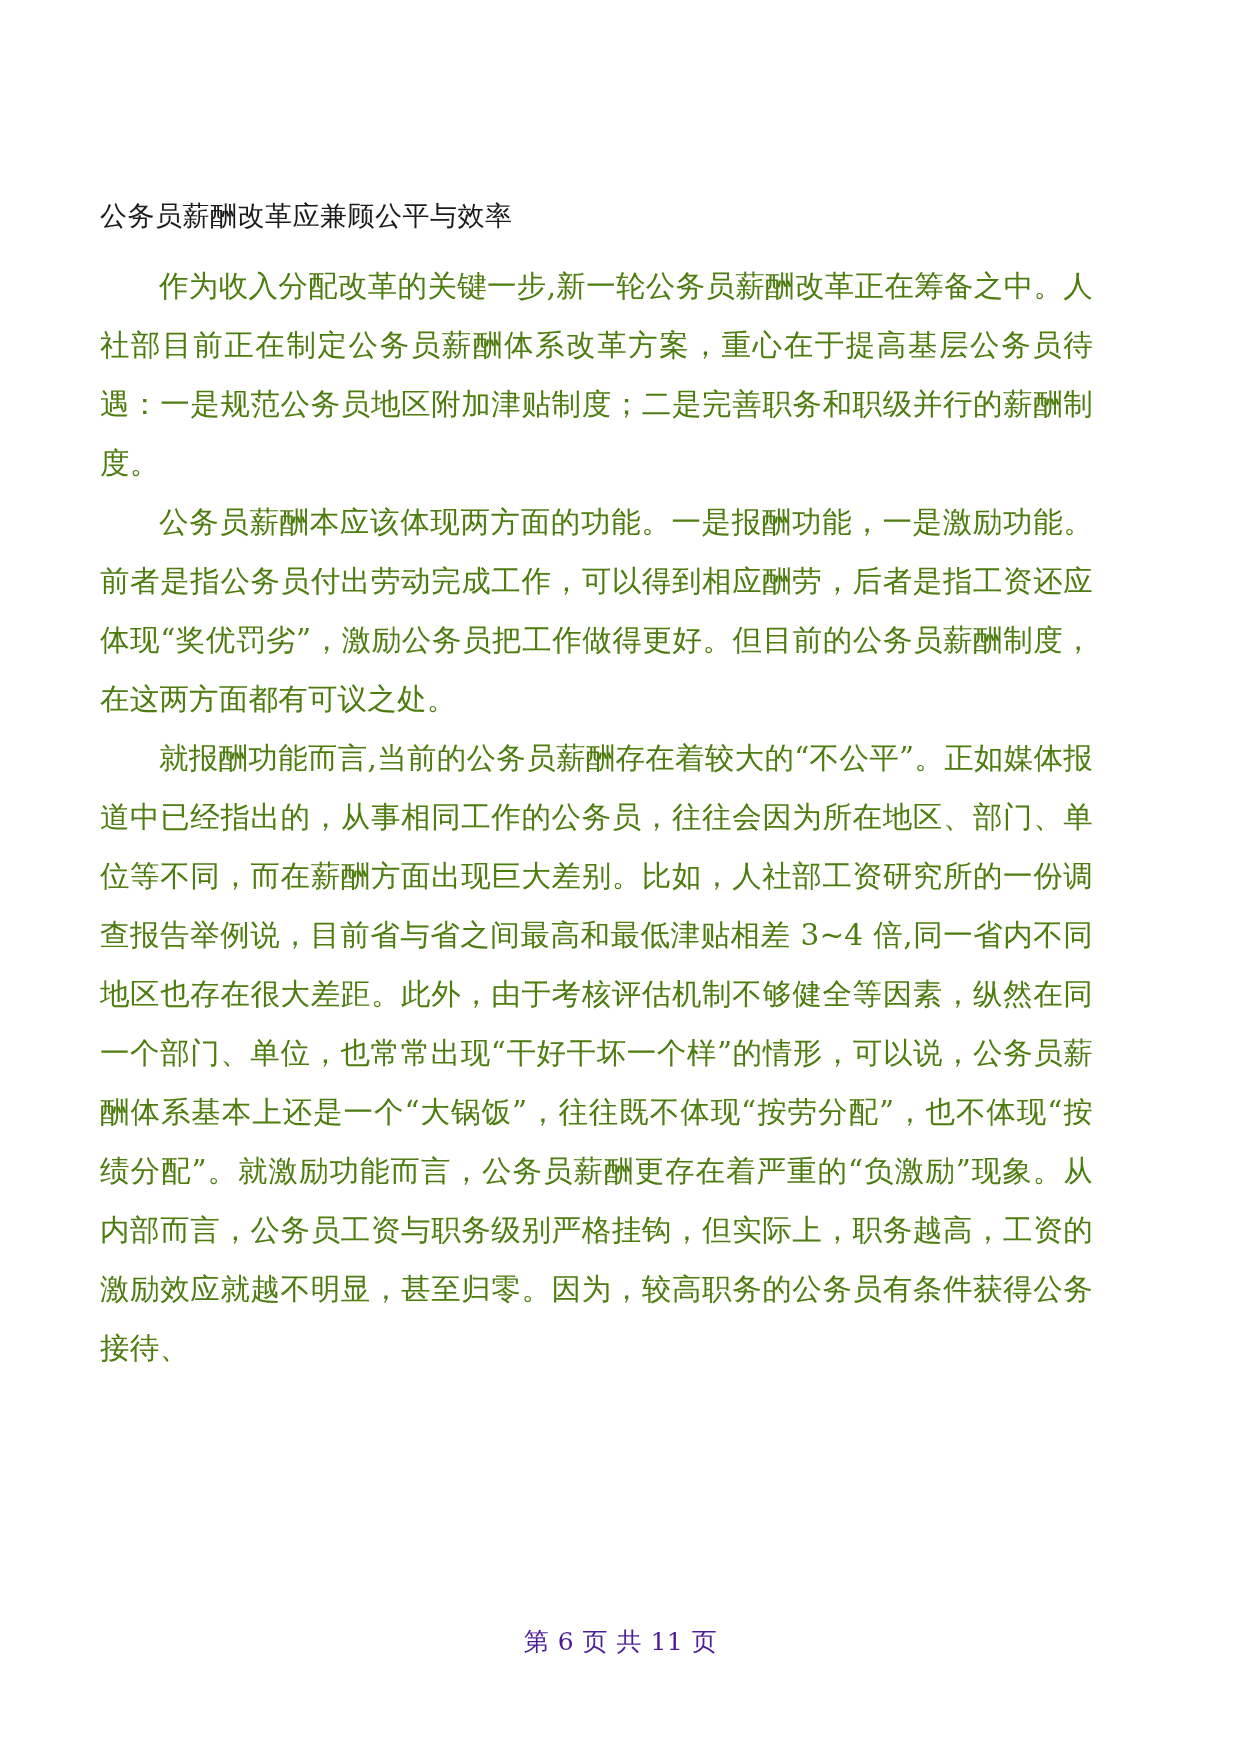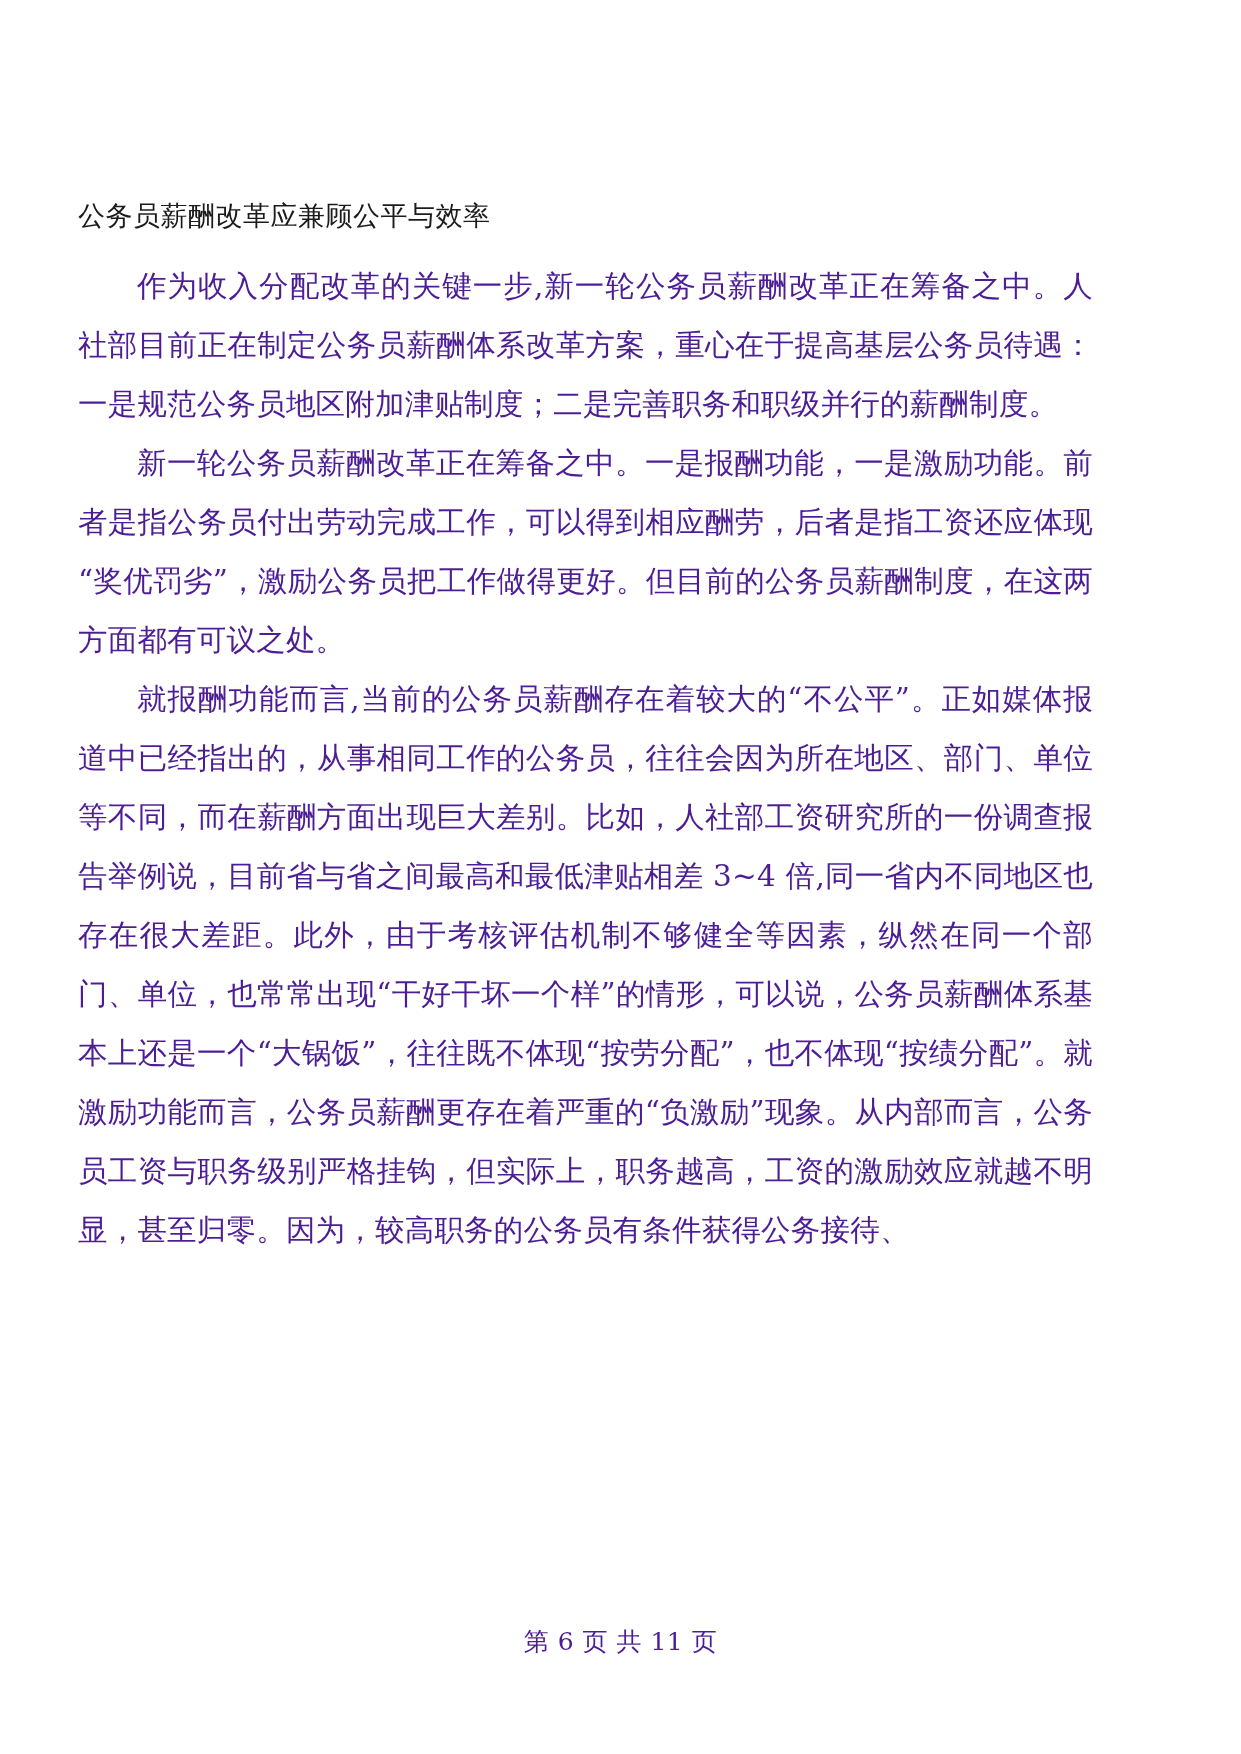--- a/index.html
+++ b/index.html
@@ -15,40 +15,40 @@
     color: #1a1a1a;
     overflow: hidden;
   }
   .page {
     position: absolute;
     top: 0;
     left: 0;
     width: 1241px;
     height: 1754px;
     box-sizing: border-box;
-    padding: 196px 148px 0 78px;
+    padding: 196px 148px 0 100px;
   }
   .doc-title {
     font-size: 27px;
     line-height: 1.45;
     letter-spacing: 0.5px;
     margin: 0 0 22px 0;
     color: #1b1b1b;
     font-weight: normal;
     font-family: "DejaVu Serif", "Liberation Serif", serif;
   }
   .para {
     font-size: 29.5px;
     line-height: 59px;
     letter-spacing: 0.2px;
     text-align: justify;
     text-justify: inter-ideograph;
     text-indent: 2em;
     margin: 0;
-    color: #4c1d95;
+    color: #4d7c0f;
     word-break: break-all;
   }
   .footer {
     position: absolute;
     left: 0;
     right: 0;
     bottom: 96px;
     text-align: center;
     font-size: 25px;
     letter-spacing: 0.5px;
@@ -58,19 +58,19 @@
 </style>
 </head>
 <body>
 
 <div class="page">
 
   <h1 class="doc-title">公务员薪酬改革应兼顾公平与效率</h1>
 
   <p class="para">作为收入分配改革的关键一步,新一轮公务员薪酬改革正在筹备之中。人社部目前正在制定公务员薪酬体系改革方案，重心在于提高基层公务员待遇：一是规范公务员地区附加津贴制度；二是完善职务和职级并行的薪酬制度。</p>
 
-  <p class="para">新一轮公务员薪酬改革正在筹备之中。一是报酬功能，一是激励功能。前者是指公务员付出劳动完成工作，可以得到相应酬劳，后者是指工资还应体现“奖优罚劣”，激励公务员把工作做得更好。但目前的公务员薪酬制度，在这两方面都有可议之处。</p>
+  <p class="para">公务员薪酬本应该体现两方面的功能。一是报酬功能，一是激励功能。前者是指公务员付出劳动完成工作，可以得到相应酬劳，后者是指工资还应体现“奖优罚劣”，激励公务员把工作做得更好。但目前的公务员薪酬制度，在这两方面都有可议之处。</p>
 
   <p class="para">就报酬功能而言,当前的公务员薪酬存在着较大的“不公平”。正如媒体报道中已经指出的，从事相同工作的公务员，往往会因为所在地区、部门、单位等不同，而在薪酬方面出现巨大差别。比如，人社部工资研究所的一份调查报告举例说，目前省与省之间最高和最低津贴相差 3~4 倍,同一省内不同地区也存在很大差距。此外，由于考核评估机制不够健全等因素，纵然在同一个部门、单位，也常常出现“干好干坏一个样”的情形，可以说，公务员薪酬体系基本上还是一个“大锅饭”，往往既不体现“按劳分配”，也不体现“按绩分配”。就激励功能而言，公务员薪酬更存在着严重的“负激励”现象。从内部而言，公务员工资与职务级别严格挂钩，但实际上，职务越高，工资的激励效应就越不明显，甚至归零。因为，较高职务的公务员有条件获得公务接待、</p>
 
   <div class="footer">第 6 页  共 11 页</div>
 
 </div>
 
 </body></html>

